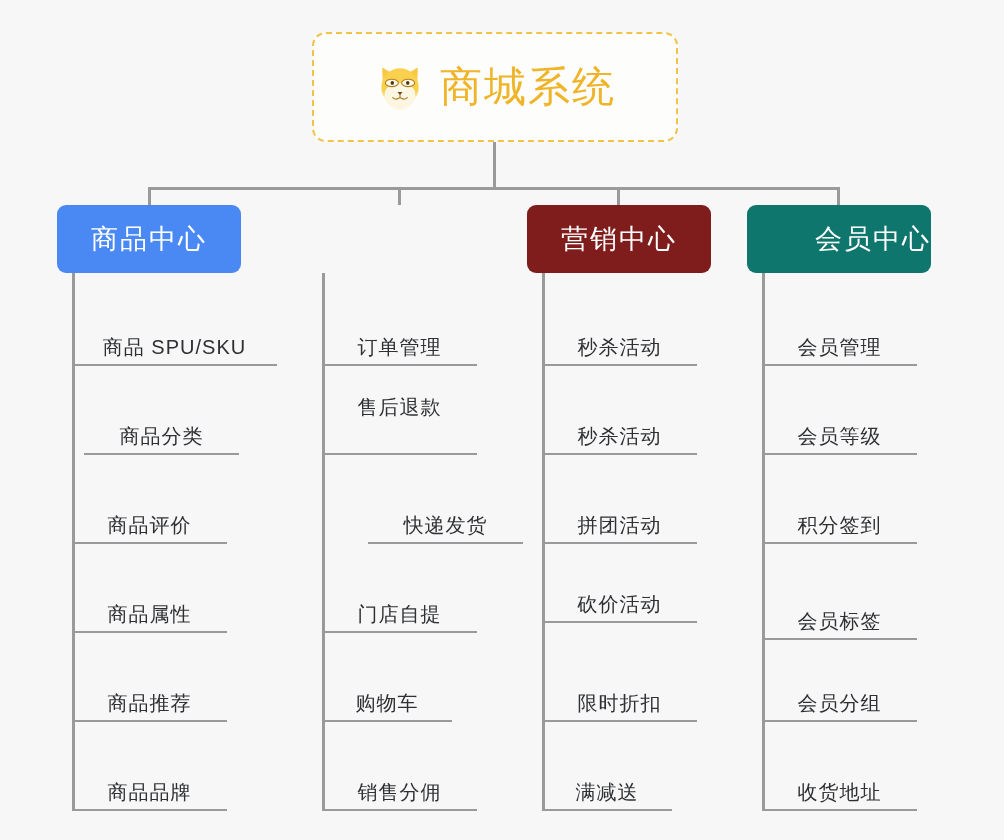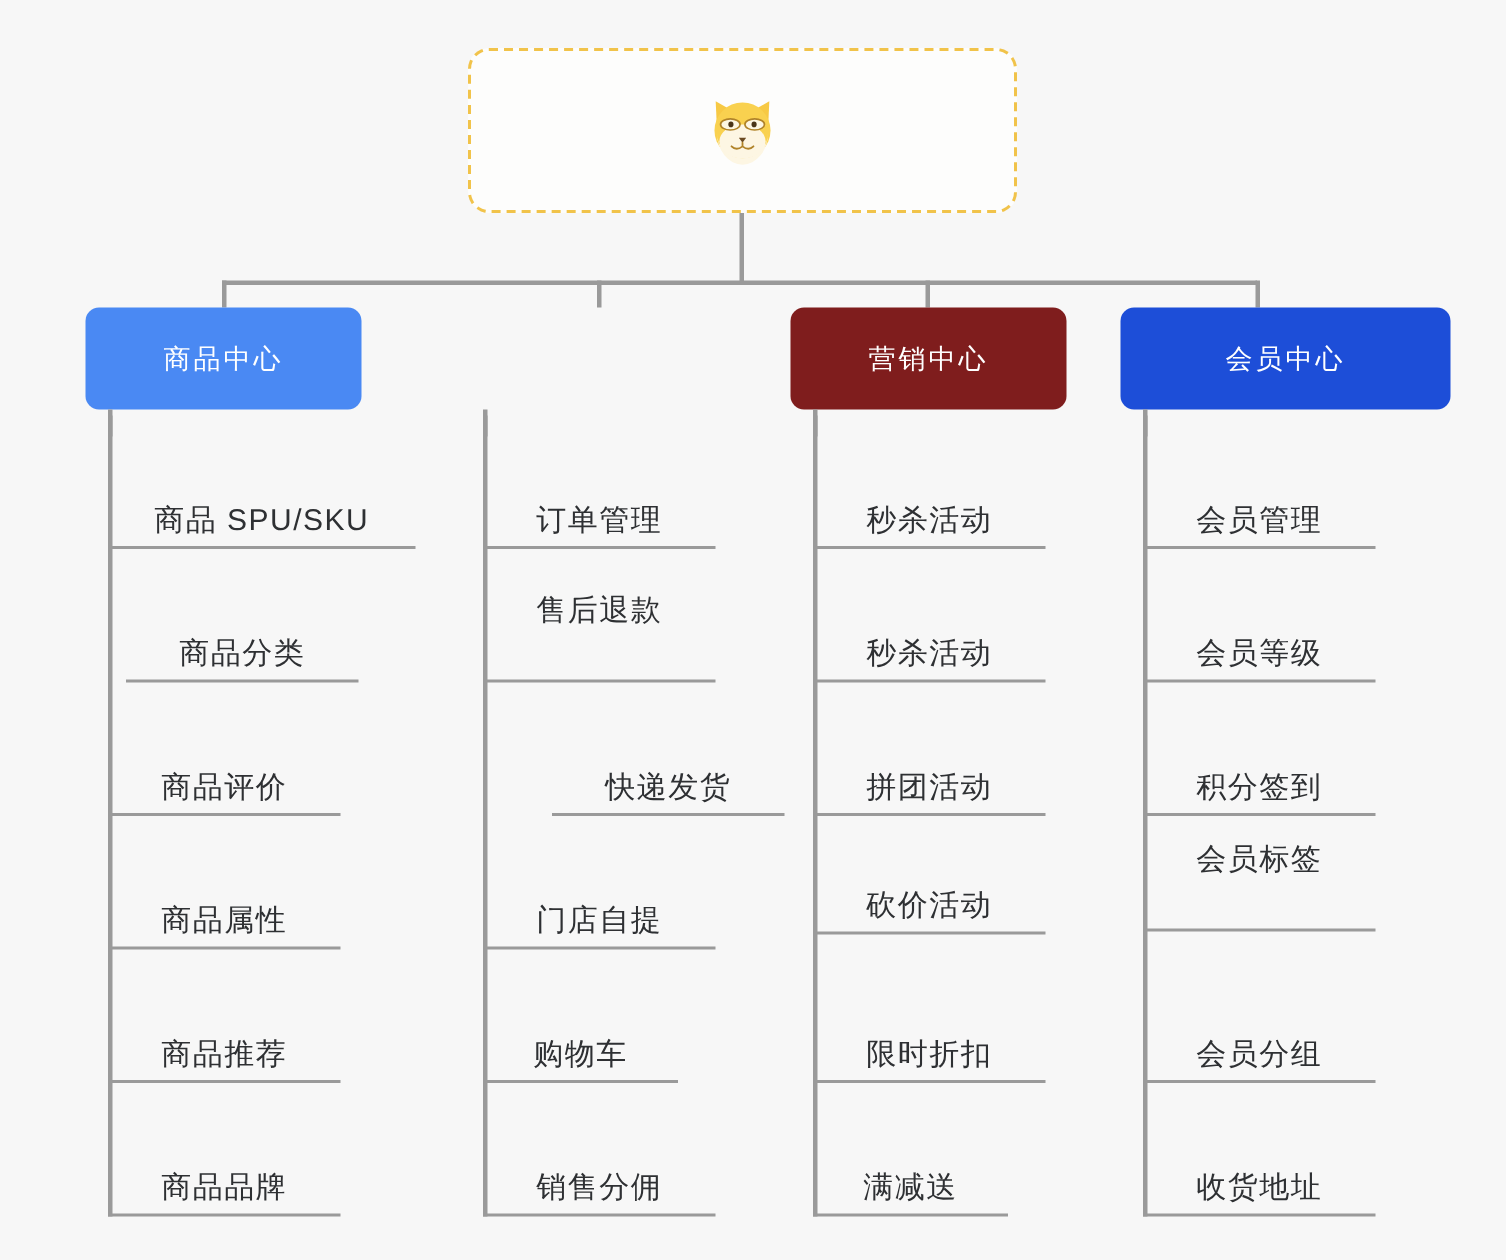--- a/index.html
+++ b/index.html
@@ -59,21 +59,21 @@
 
   
   .cat-box {
     position: absolute;
     height: 68px;
     border-radius: 9px;
     display: flex;
     align-items: center;
     justify-content: center;
     color: #ffffff;
-    font-size: 18px;
+    font-size: 27px;
     letter-spacing: 2px;
     box-sizing: border-box;
   }
 
   
   .leaf-col {
     position: absolute;
     top: 277px;
   }
   .leaf-rail {
@@ -123,20 +123,21 @@
       <ellipse cx="22" cy="27" rx="8" ry="4.6" fill="none" stroke="#b08329" stroke-width="1.4"></ellipse>
       <ellipse cx="42" cy="27" rx="8" ry="4.6" fill="none" stroke="#b08329" stroke-width="1.4"></ellipse>
 
       <ellipse cx="22.5" cy="27" rx="2.1" ry="2.3" fill="#4a3418"></ellipse>
       <ellipse cx="41.5" cy="27" rx="2.1" ry="2.3" fill="#4a3418"></ellipse>
 
       <path d="M29 38 L35 38 L32 42 Z" fill="#6b4a21"></path>
 
       <path d="M32 42 L32 45 M32 45 q-5 4 -9 0 M32 45 q5 4 9 0" fill="none" stroke="#b08329" stroke-width="1.5" stroke-linecap="round"></path>
     </svg>
+    <span class="root-title" style="color: rgb(240, 180, 41);">商城系统</span>
   </div>
 
   <div class="conn conn-v" style="left: 493px; top: 142px; height: 48px; background: rgb(154, 154, 154);"></div>
 
   <div class="conn conn-h" style="left: 148px; top: 187px; width: 690px; background: rgb(154, 154, 154);"></div>
 
   <div class="conn conn-v" style="left: 148px; top: 187px; height: 18px; background: rgb(154, 154, 154);"></div>
   <div class="conn conn-v" style="left: 398px; top: 187px; height: 18px; background: rgb(154, 154, 154);"></div>
   <div class="conn conn-v" style="left: 617px; top: 187px; height: 18px; background: rgb(154, 154, 154);"></div>
   <div class="conn conn-v" style="left: 837px; top: 187px; height: 18px; background: rgb(154, 154, 154);"></div>
@@ -212,37 +213,37 @@
       <span class="leaf-label">砍价活动</span>
       </div>
     <div class="leaf-item" style="top: 356px; width: 155px; border-bottom-color: rgb(154, 154, 154);">
       <span class="leaf-label">限时折扣</span>
       </div>
     <div class="leaf-item" style="top: 445px; width: 130px; border-bottom-color: rgb(154, 154, 154);">
       <span class="leaf-label">满减送</span>
       </div>
   </div>
 
-  <div class="cat-box" style="left: 747px; top: 205px; width: 220px; background: #1d4ed8;">
+  <div class="cat-box" style="left: 747px; top: 205px; width: 184px; background: #0f766e; justify-content: flex-end;">
     <span>会员中心</span>
   </div>
   <div class="conn conn-v" style="left: 762px; top: 273px; height: 18px; background: rgb(154, 154, 154);"></div>
 
   <div class="leaf-col" style="left:762px;">
     <div class="leaf-rail" style="height: 534px; background: rgb(154, 154, 154);"></div>
     <div class="leaf-item" style="top: 0px; width: 155px; border-bottom-color: rgb(154, 154, 154);">
       <span class="leaf-label">会员管理</span>
       </div>
     <div class="leaf-item" style="top: 89px; width: 155px; border-bottom-color: rgb(154, 154, 154);">
       <span class="leaf-label">会员等级</span>
       </div>
     <div class="leaf-item" style="top: 178px; width: 155px; border-bottom-color: rgb(154, 154, 154);">
       <span class="leaf-label">积分签到</span>
       </div>
-    <div class="leaf-item" style="top: 255px; width: 155px; border-bottom-color: rgb(154, 154, 154); align-items: center;">
+    <div class="leaf-item" style="top: 274px; width: 155px; border-bottom-color: rgb(154, 154, 154);">
       <span class="leaf-label">会员标签</span>
       </div>
     <div class="leaf-item" style="top: 356px; width: 155px; border-bottom-color: rgb(154, 154, 154);">
       <span class="leaf-label">会员分组</span>
       </div>
     <div class="leaf-item" style="top: 445px; width: 155px; border-bottom-color: rgb(154, 154, 154);">
       <span class="leaf-label">收货地址</span>
       </div>
   </div>
 

